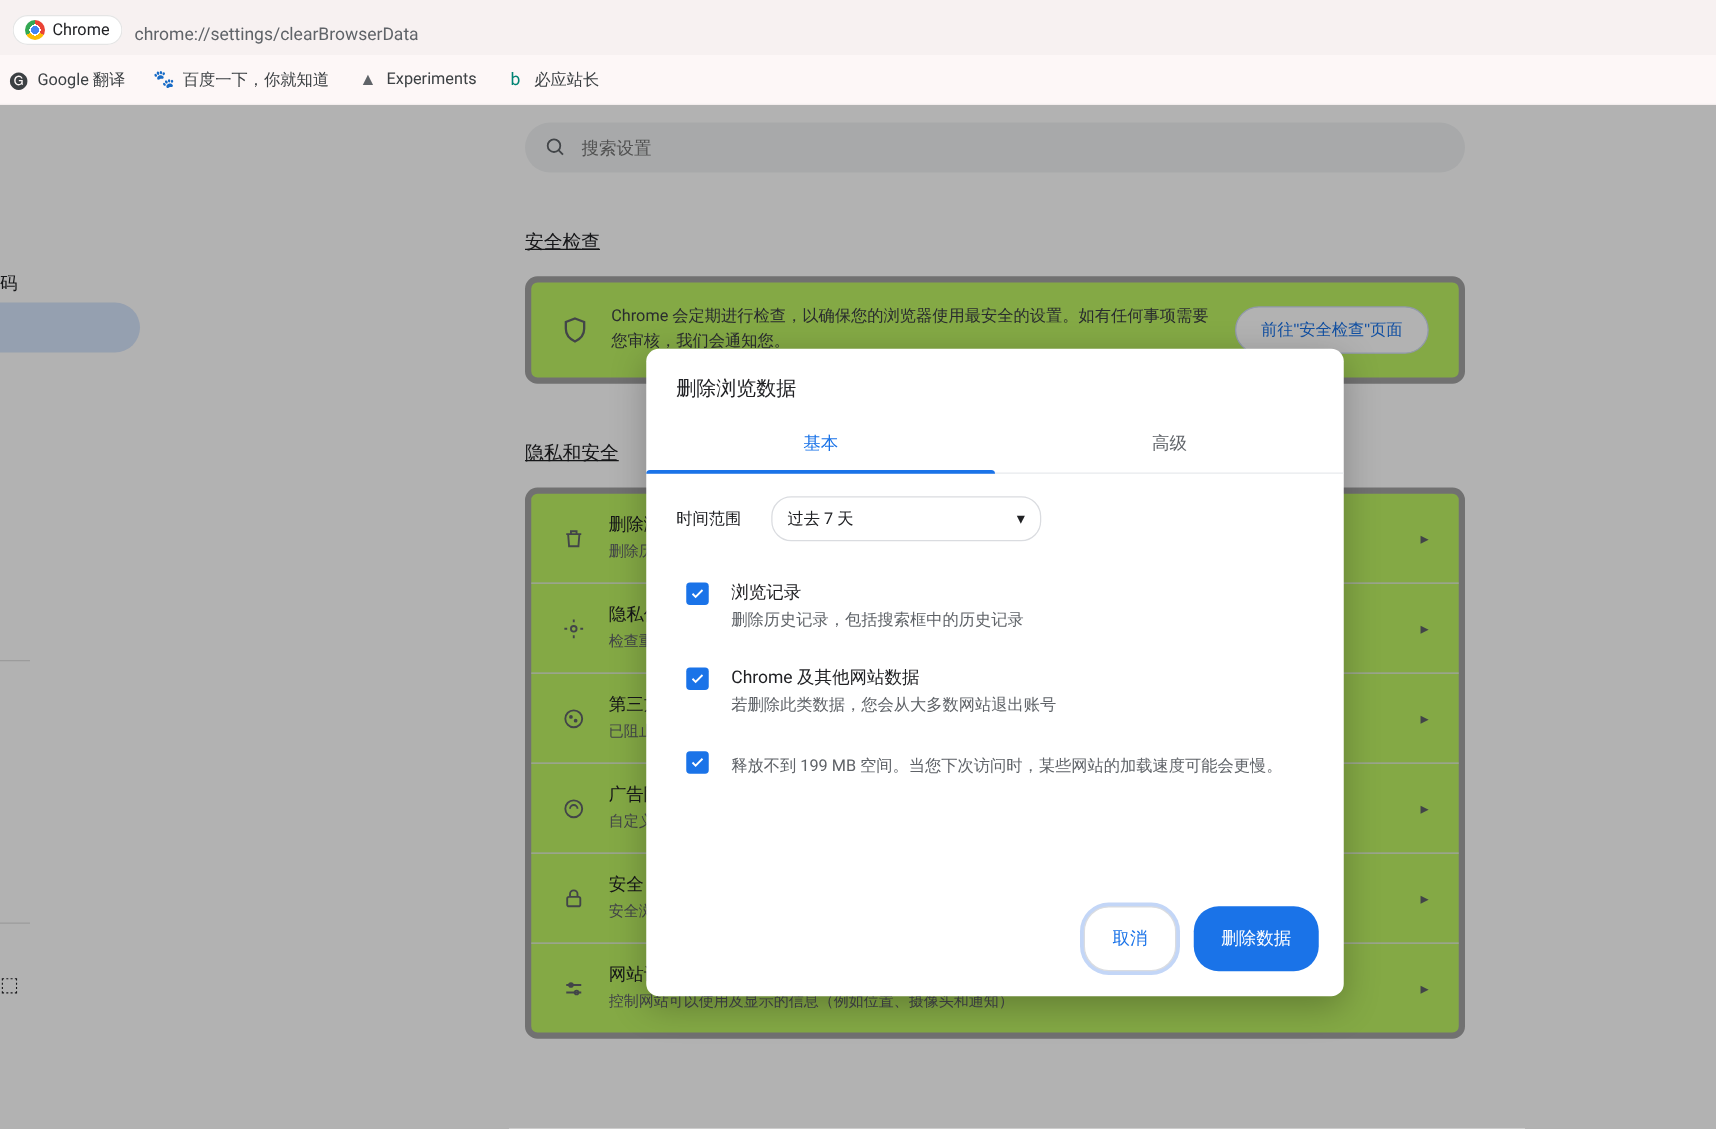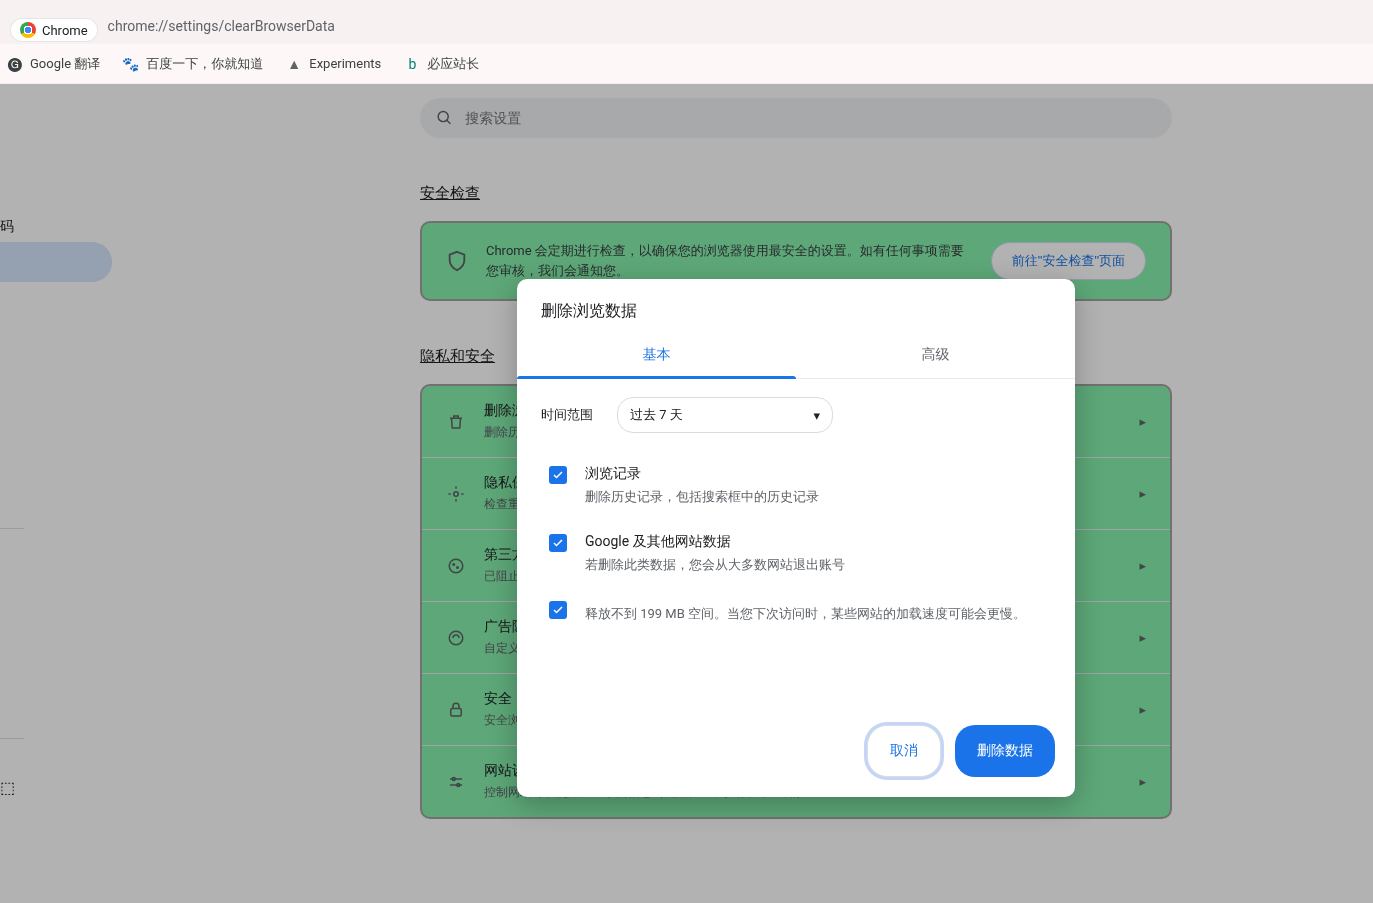--- a/index.html
+++ b/index.html
@@ -11,22 +11,22 @@
     width: 1373px;
     height: 903px;
     overflow: hidden;
     position: relative;
   }
 
   
   .addr-bar {
     height: 44px;
     display: flex;
-    align-items: flex-start;
-    padding: 18px 10px;
+    align-items: flex-end;
+    padding: 8px 10px;
     background: #f7f1f1;
   }
   .addr-chip {
     display: flex;
     align-items: center;
     background: #fff;
     border-radius: 16px;
     padding: 4px 10px;
     margin-right: 10px;
     box-shadow: 0 0 0 1px #e5e5e5 inset;
@@ -92,23 +92,23 @@
     display: flex; align-items: center;
     padding: 0 16px;
     color: #5f6368;
   }
   .search-box .mag { width:18px; height:18px; margin-right: 12px; }
   .search-box input { border:none; background:transparent; outline:none; font-size:14px; color:#5f6368; width: 100%; }
 
   .section-title { font-size: 15px; color:#202124; margin-top: 46px; margin-bottom: 18px; font-weight: 500; text-decoration: underline; }
 
   .card {
-    border: 2px solid #a3a3a3;
+    border: 5px solid #a3a3a3;
     border-radius: 10px;
-    background: #86efac;
+    background: #bef264;
     justify-content: flex-end;
   }
   .safety-card {
     display: flex; align-items: center;
     padding: 18px 24px;
     gap: 18px;
   }
   .safety-text { flex: 1; font-size: 13px; color:#3c4043; line-height: 1.55; }
   .safety-btn {
     border: 1px solid #cfdaf5;
@@ -382,21 +382,21 @@
         <div class="o2">删除历史记录，包括搜索框中的历史记录</div>
       </div>
     </div>
     <div class="opt">
       <span class="cb">
           <svg width="12" height="12" viewBox="0 0 24 24" fill="none" stroke-width="3">
             <path d="M4 12l5 5L20 6"></path>
           </svg>
         </span>
       <div class="olabels">
-        <div class="o1">Google 及其他网站数据</div>
+        <div class="o1">Chrome 及其他网站数据</div>
         <div class="o2">若删除此类数据，您会从大多数网站退出账号</div>
       </div>
     </div>
     <div class="opt">
       <span class="cb">
           <svg width="12" height="12" viewBox="0 0 24 24" fill="none" stroke-width="3">
             <path d="M4 12l5 5L20 6"></path>
           </svg>
         </span>
       <div class="olabels">

